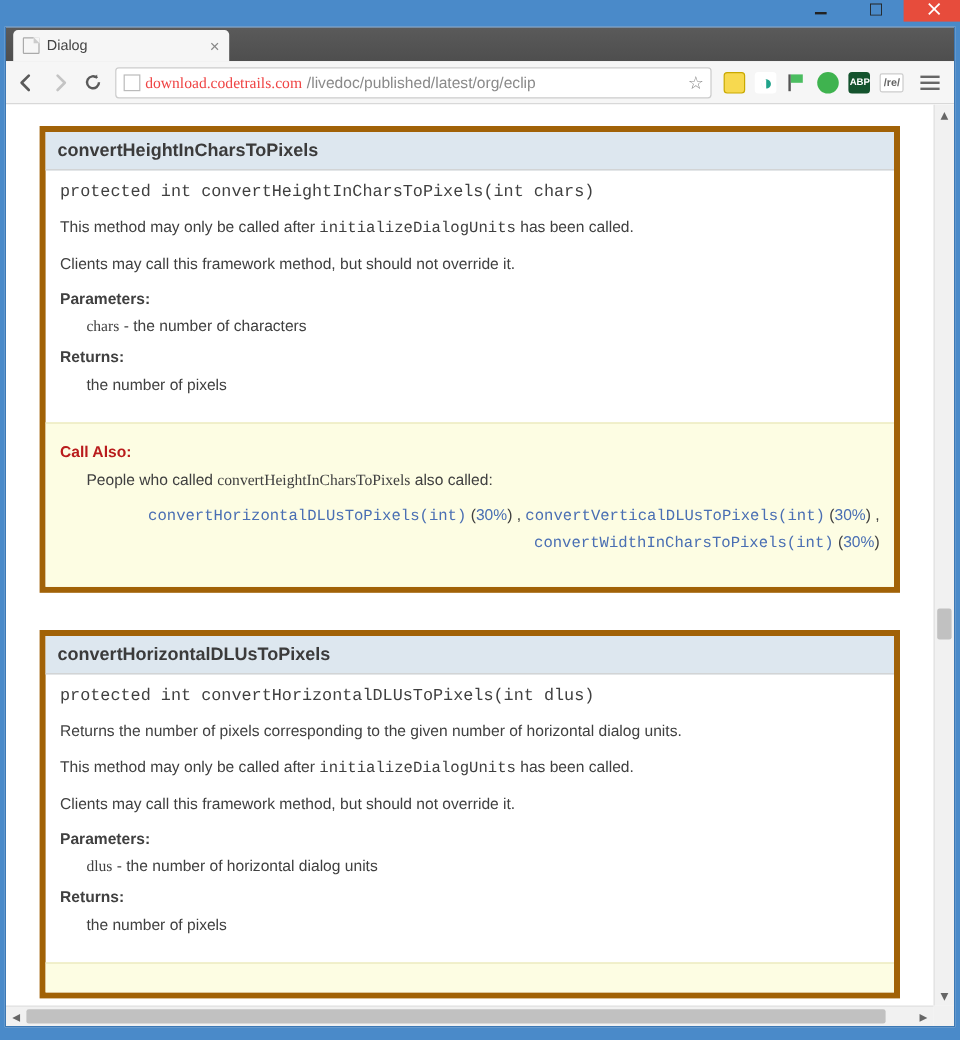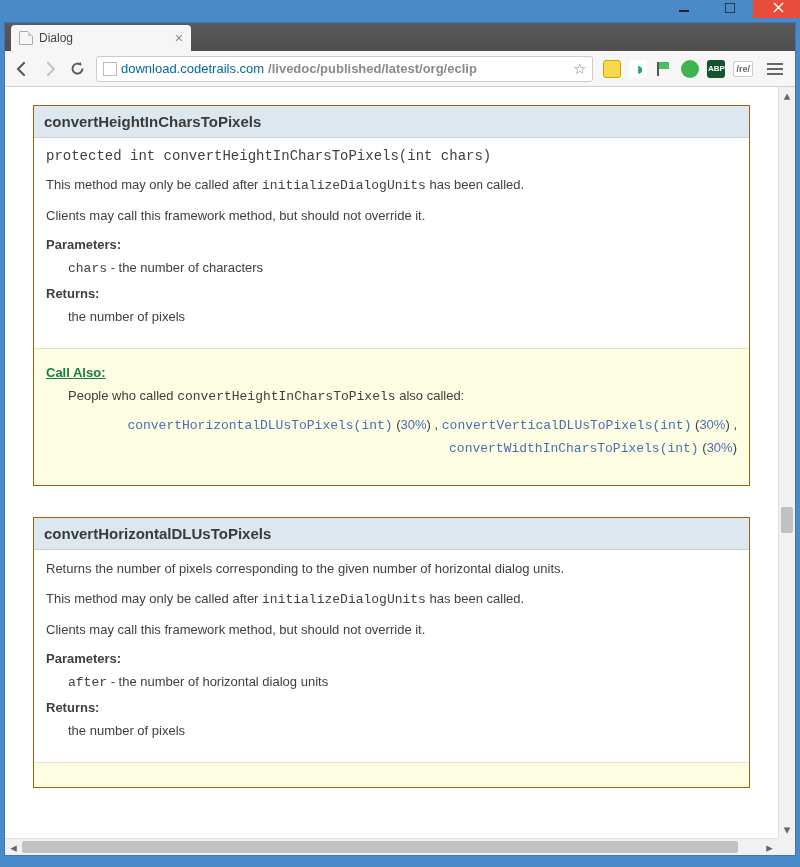--- a/index.html
+++ b/index.html
@@ -91,22 +91,22 @@
   border:1px solid #ccc;
   border-radius:3px;
   display:flex;
   align-items:center;
   padding:0 6px;
   font-size:13px;
   background:#fff;
   overflow:hidden;
   gap:4px;
 }
-.addrbar .host { color:#0369a1; }
-.addrbar .path { color:#8a8a8a; white-space:nowrap;font-weight:bold; }
+.addrbar .host { color:#ef4444;font-family:Liberation Serif, serif; }
+.addrbar .path { color:#8a8a8a; white-space:nowrap; }
 .addrbar .star { margin-left:auto; color:#888; font-size:15px;}
 .ext-icons { display:flex; gap:8px; align-items:center;}
 .ext { width:18px; height:18px; border-radius:3px; display:flex; align-items:center; justify-content:center; font-size:10px; font-weight:bold;}
 .ext.yellow{background:#f7d94f;border:1px solid #c9a900;}
 .ext.teal{background:#fff;color:#1fa38a;font-size:18px;font-weight:bold;line-height:1;}
 .ext.flag{position:relative;width:18px;height:18px;}
 .ext.flag:before{content:"";position:absolute;left:2px;top:2px;width:2px;height:14px;background:#555;}
 .ext.flag:after{content:"";position:absolute;left:4px;top:2px;width:10px;height:7px;background:#4bbd60;}
 .ext.green{background:#3fb34f;border-radius:50%;}
 .ext.abp{background:#14532d;color:#fff;border-radius:3px;font-size:8px;}
@@ -128,45 +128,45 @@
 .hscroll .arrow{position:absolute;top:0;bottom:0;width:17px;display:flex;align-items:center;justify-content:center;color:#666;}
 .hscroll .arrow.left{left:0;} .hscroll .arrow.right{right:0;}
 .corner{position:absolute;right:0;bottom:0;width:17px;height:17px;background:#f1f1f1;}
 .page {
   position:absolute;left:0;top:0;right:17px;bottom:17px;
   overflow:hidden;
   padding:0 28px;
   font-family: Arial, sans-serif;
 }
 .method-block{
-  border:1px solid #a16207;
+  border:5px solid #a16207;
   margin-top:18px;
   background:#fff;
 }
 .method-head{
   background:#dde7ef;
   border-bottom:1px solid #cfcfcf;
   padding:7px 10px;
   font-weight:bold;
   font-size:15px;
   color:#3b3b3b;
 }
 .method-body{padding:10px 12px 14px;}
 .sig{font-family:Liberation Mono, monospace;font-size:14px;color:#404040;margin-bottom:12px;}
 .desc{font-size:13px;color:#404040;margin-bottom:12px;line-height:1.4;}
 .desc .mono{font-family:"Courier New",monospace;}
 .sect-label{font-weight:bold;font-size:13px;color:#404040;margin:6px 0 8px;}
 .indent{padding-left:22px;font-size:13px;color:#404040;margin-bottom:10px;}
-.indent .mono{font-family:Liberation Mono, monospace;}
+.indent .mono{font-family:Liberation Serif, serif;}
 .callalso{
   background:#fdfde3;
   border-top:1px solid #e8e6b8;
   padding:10px 12px 14px;
 }
-.callalso .sect-label{color:#15803d;text-decoration:underline;}
+.callalso .sect-label{color:#b91c1c;}
 .callalso .indent{color:#404040;}
 .link{color:#4a6fb3;font-family:"Courier New",monospace;}
 .pct{color:#4a6fb3;}
 </style>
 </head>
 <body>
 
 <div class="window-frame">
   <div class="titlebar">
     <div class="titlebar-btn min">
@@ -253,25 +253,26 @@
             <div class="indent"><span>People who called </span><span class="mono">convertHeightInCharsToPixels</span><span> also called:</span></div>
             <div class="indent" style="line-height:1.7;text-align:right;">
               <span class="link">convertHorizontalDLUsToPixels(int)</span> (<span class="pct">30%</span>)<span> , </span><span class="link">convertVerticalDLUsToPixels(int)</span> (<span class="pct">30%</span>)<span> , </span><span class="link">convertWidthInCharsToPixels(int)</span> (<span class="pct">30%</span>)
             </div>
           </div>
         </div>
 
         <div class="method-block" style="margin-top:31px;">
           <div class="method-head">convertHorizontalDLUsToPixels</div>
           <div class="method-body">
+            <div class="sig">protected int convertHorizontalDLUsToPixels(int dlus)</div>
             <div class="desc">Returns the number of pixels corresponding to the given number of horizontal dialog units.</div>
             <div class="desc"><span>This method may only be called after </span><span class="mono">initializeDialogUnits</span><span> has been called.</span></div>
             <div class="desc">Clients may call this framework method, but should not override it.</div>
             <div class="sect-label">Parameters:</div>
-            <div class="indent"><span class="mono">after</span><span> - the number of horizontal dialog units</span></div>
+            <div class="indent"><span class="mono">dlus</span><span> - the number of horizontal dialog units</span></div>
             <div class="sect-label">Returns:</div>
             <div class="indent">the number of pixels</div>
           </div>
           <div class="callalso">
             
             
             
           </div>
         </div>
 

